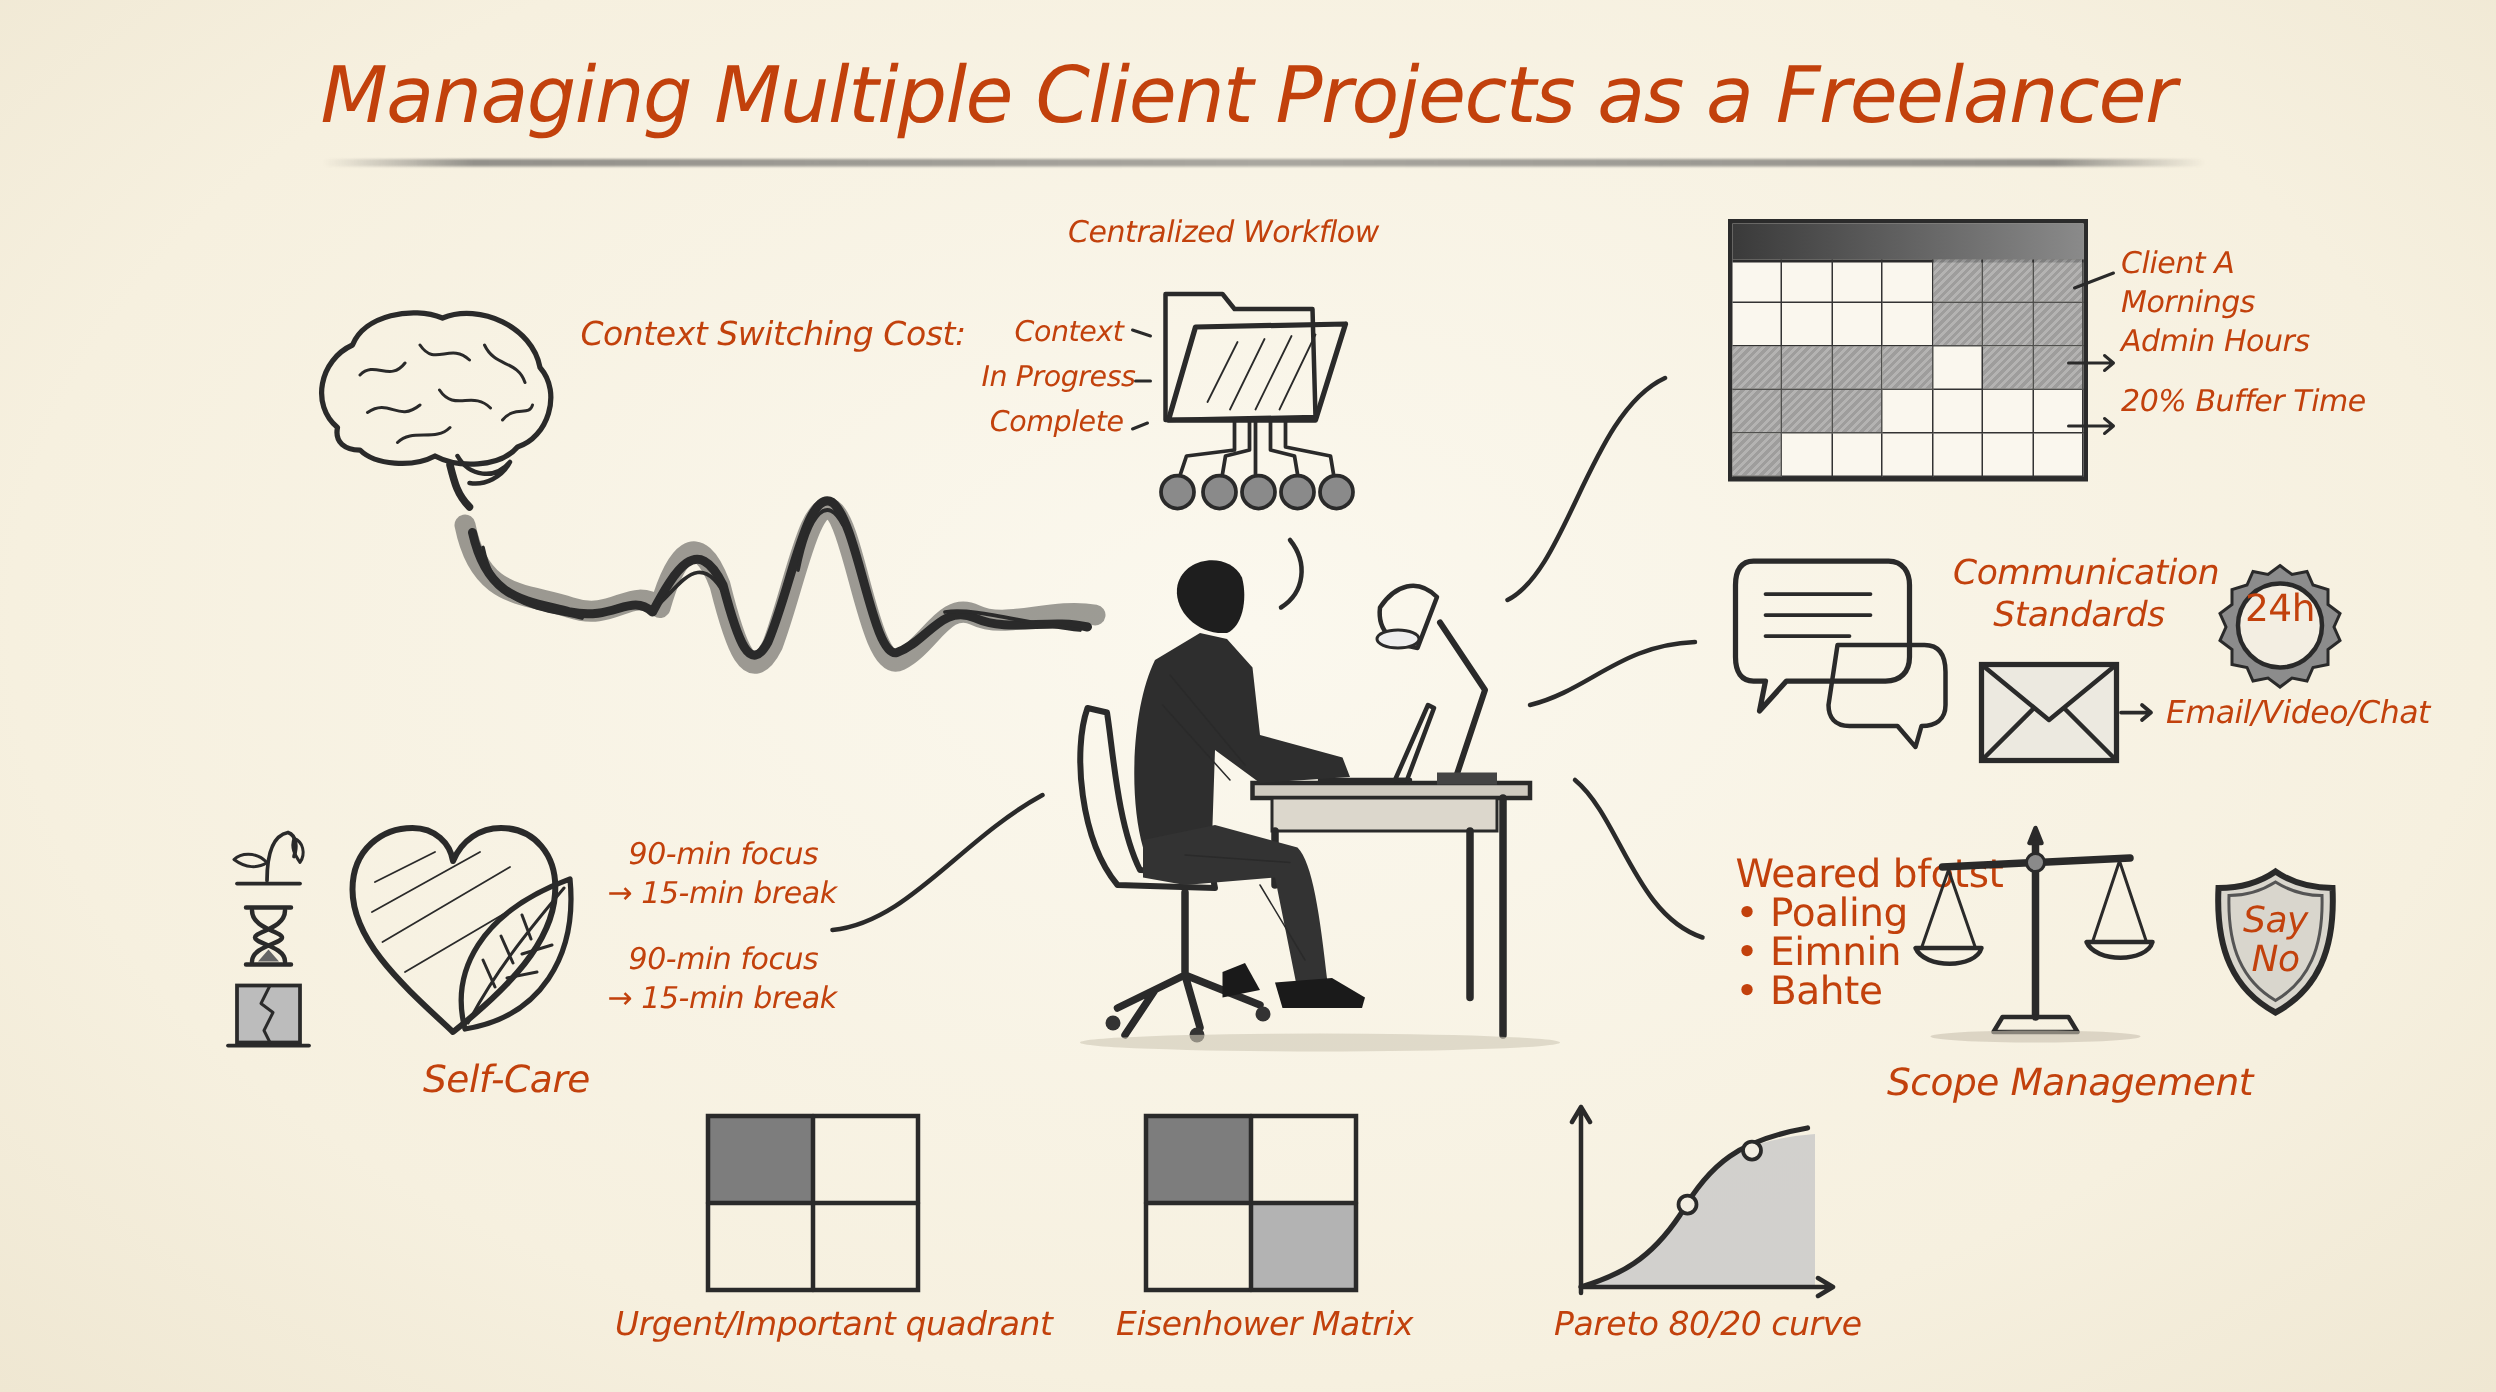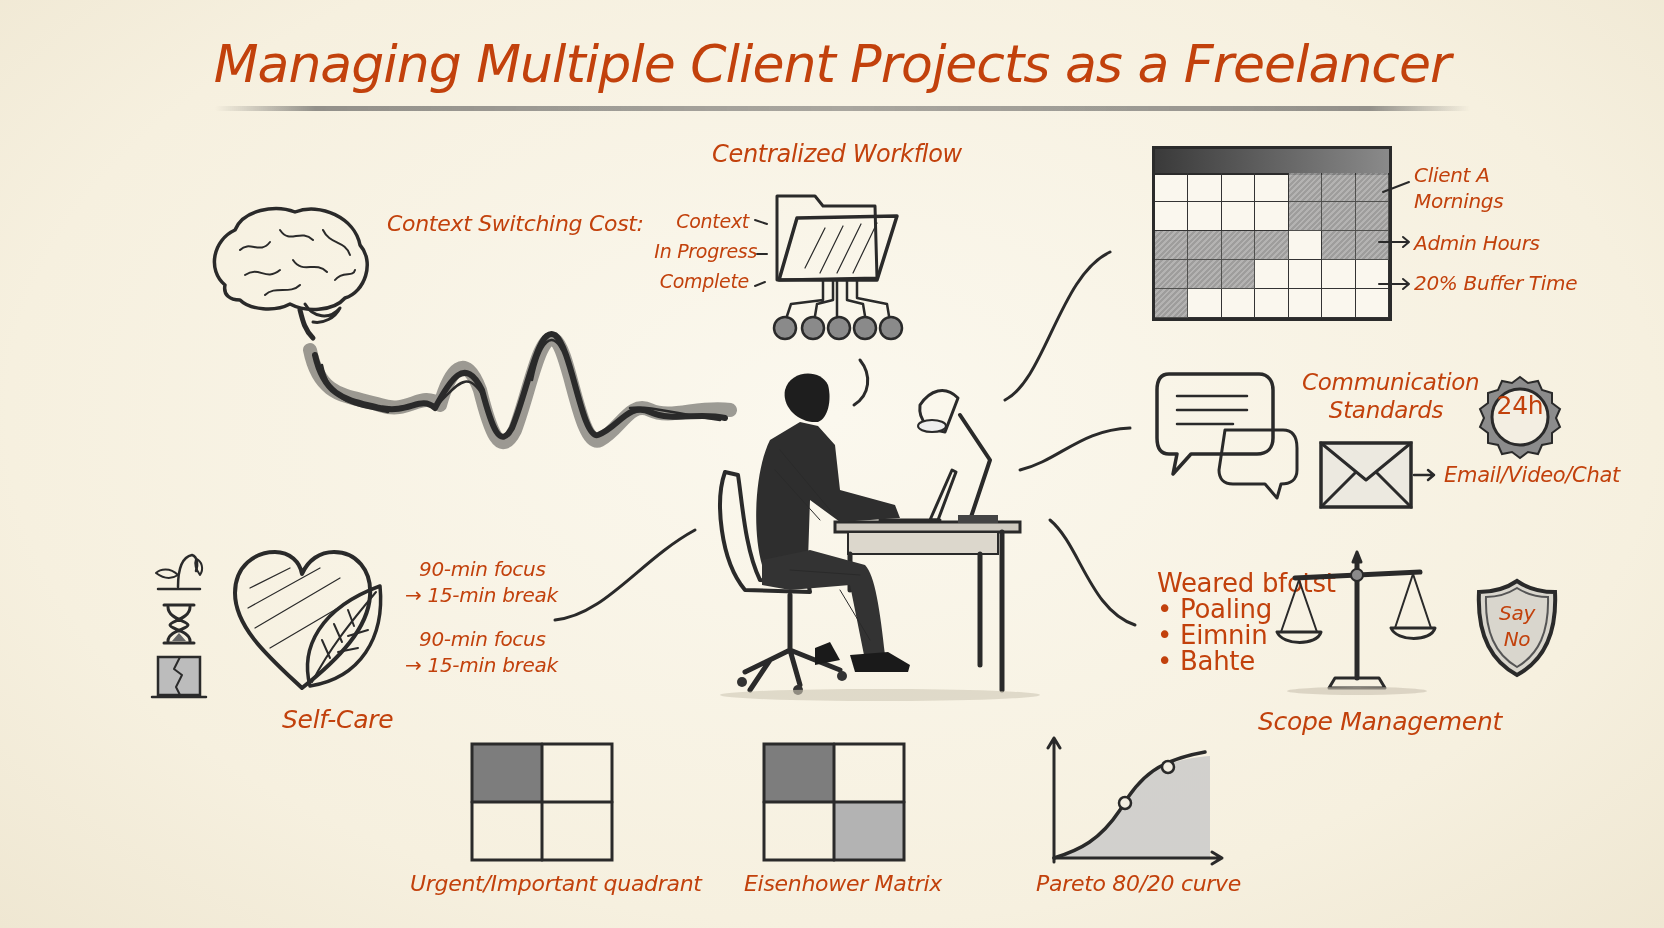--- a/index.html
+++ b/index.html
@@ -44,21 +44,21 @@
   <div>Context Switching Cost:</div>
 </div>
 <div class="abs" style="left:300px;top:310px;">
   <svg width="440" height="170" viewBox="0 0 440 170">
     <path class="pencil" stroke="#bdbdbd" stroke-width="14" opacity="0.45" d="M10 40 C20 90 50 85 80 95 C110 105 120 80 140 95 C150 60 165 40 180 80 C190 120 200 150 215 120 C230 80 240 20 255 30 C270 40 280 140 300 130 C320 120 330 90 350 100 C370 110 400 95 430 100"></path>
     <path class="pencil" stroke="#1e1e1e" stroke-width="6" d="M15 45 C25 90 50 90 80 98 C110 104 120 85 135 98 C150 70 165 45 182 80 C192 118 200 140 212 118 C228 80 238 15 255 25 C272 38 282 130 298 125 C318 118 328 92 350 102 C372 112 400 102 425 108"></path>
     <path class="pencil" stroke="#4a4a4a" stroke-width="2.5" d="M22 55 C30 95 58 95 88 102 M140 92 C155 78 168 55 185 90 M232 70 C240 30 252 20 262 40 M330 98 C350 95 380 105 420 110"></path>
   </svg>
 </div>
 
-<div class="abs hand label-md" style="left:712px;top:140px;font-size:24px;">Centralized Workflow</div>
+<div class="abs hand label-md" style="left:712px;top:140px;font-size:20px;">Centralized Workflow</div>
 <div class="abs hand label-sm" style="left:645px;top:208px;text-align:right;width:120px;">
   <div style="margin-bottom:4px;padding-right:16px;">Context</div>
   <div style="margin-bottom:4px;padding-right:8px;">In Progress</div>
   <div style="padding-right:16px;">Complete</div>
 </div>
 <div class="abs" style="left:765px;top:188px;">
   <svg width="170" height="160" viewBox="0 0 170 160">
     <path class="pencil" stroke-width="2" d="M-10 32 L2 36 M-8 66 L2 66 M-10 98 L0 94"></path>
     <path class="pencil" stroke-width="3" fill="#6a6a6a" d="M12 8 L50 8 L58 18 L110 18 L112 90 L12 92 Z"></path>
     <path class="pencil" stroke-width="3.5" fill="#e6e3da" d="M14 92 L32 30 L132 28 L112 92 Z"></path>
@@ -117,21 +117,21 @@
 <div class="abs" style="left:1375px;top:180px;">
   <svg width="40" height="120" viewBox="0 0 40 120">
     <path class="pencil" stroke-width="2" d="M8 12 L34 2"></path>
     <path class="pencil" stroke-width="2" d="M4 62 L34 62 M28 57 L34 62 L28 67"></path>
     <path class="pencil" stroke-width="2" d="M4 104 L34 104 M28 99 L34 104 L28 109"></path>
   </svg>
 </div>
 <div class="abs hand label-sm" style="left:1414px;top:162px;font-size:20px;">
   <div style="line-height:26px;">Client A</div>
   <div style="line-height:26px;">Mornings</div>
-  <div style="line-height:26px;margin-top:16px;">Admin Hours</div>
+  <div style="line-height:26px;">Admin Hours</div>
   <div style="line-height:26px;margin-top:14px;">20% Buffer Time</div>
 </div>
 
 <div class="abs" style="left:690px;top:360px;">
   <svg width="360" height="340" viewBox="0 0 360 340">
 
     <path class="pencil" stroke-width="3" d="M170 0 C182 15 180 35 164 45"></path>
 
     <rect x="145" y="162" width="185" height="10" fill="#cfcac0" stroke="#2a2a2a" stroke-width="3"></rect>
     <rect x="158" y="172" width="150" height="22" fill="#dcd7cc" stroke="#2a2a2a" stroke-width="2"></rect>
@@ -256,21 +256,21 @@
     <path class="pencil" stroke-width="3" fill="#9a9a9a" d="M116 80 L160 80 C156 94 122 94 116 80 Z"></path>
     <path class="pencil" stroke-width="3" fill="#8a8a8a" d="M60 130 L104 130 L110 140 L54 140 Z"></path>
     <ellipse cx="82" cy="143" rx="70" ry="4" fill="#c9c2b0" opacity="0.6"></ellipse>
   </svg>
 </div>
 <div class="abs" style="left:1475px;top:578px;width:84px;height:100px;">
   <svg width="84" height="100" viewBox="0 0 84 100" style="position:absolute;left:0;top:0;">
     <path fill="#d9d6cd" stroke="#2a2a2a" stroke-width="4" d="M42 3 C55 12 68 14 80 14 C82 55 70 82 42 97 C14 82 2 55 4 14 C16 14 29 12 42 3 Z"></path>
     <path fill="none" stroke="#555" stroke-width="2" d="M42 10 C53 17 64 19 73 19 C74 54 64 76 42 89 C20 76 10 54 11 19 C20 19 31 17 42 10 Z"></path>
   </svg>
-  <div class="hand" style="position:absolute;left:0;top:22px;width:84px;text-align:center;font-size:20px;line-height:26px;">
+  <div class="hand" style="position:absolute;left:0;top:22px;width:84px;text-align:center;font-size:24px;line-height:26px;">
     <div>Say</div>
     <div>No</div>
   </div>
 </div>
 <div class="abs hand label-lg" style="left:1258px;top:706px;font-size:25px;">Scope Management</div>
 
 <div class="abs" style="left:470px;top:742px;">
   <svg width="150" height="120" viewBox="0 0 150 120">
     <rect x="2" y="2" width="70" height="58" fill="#7d7d7d"></rect>
     <rect x="2" y="2" width="140" height="116" fill="none" stroke="#2a2a2a" stroke-width="3"></rect>

